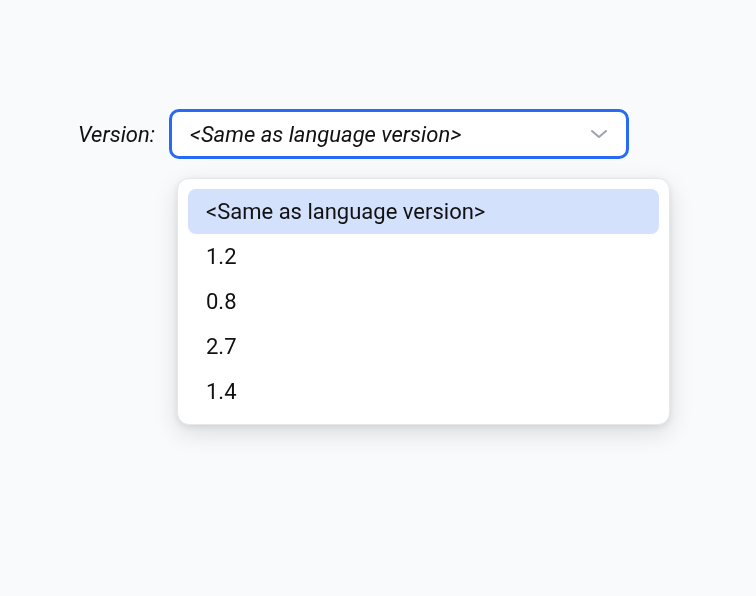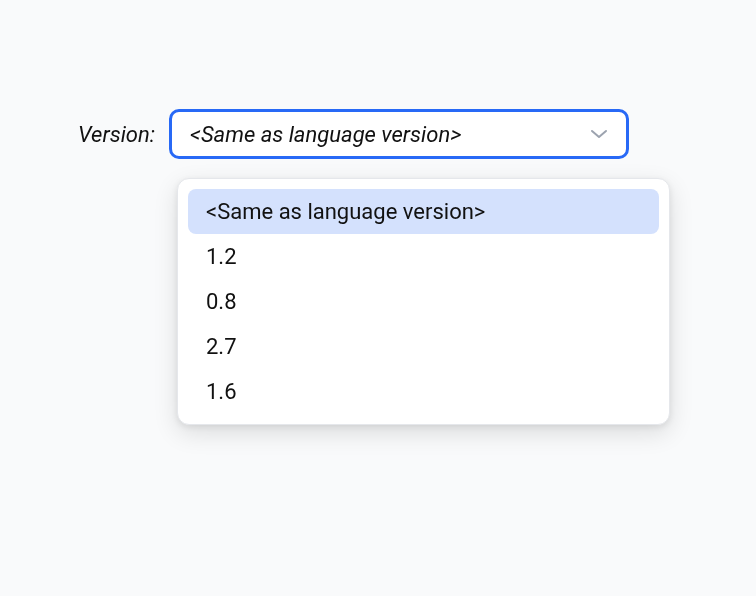--- a/index.html
+++ b/index.html
@@ -89,14 +89,14 @@
       </svg>
     </span>
   </div>
 </div>
 
 <div class="dropdown">
   <div class="option selected">&lt;Same as language version&gt;</div>
   <div class="option">1.2</div>
   <div class="option">0.8</div>
   <div class="option">2.7</div>
-  <div class="option">1.6</div>
+  <div class="option">1.4</div>
 </div>
 
 </body></html>

